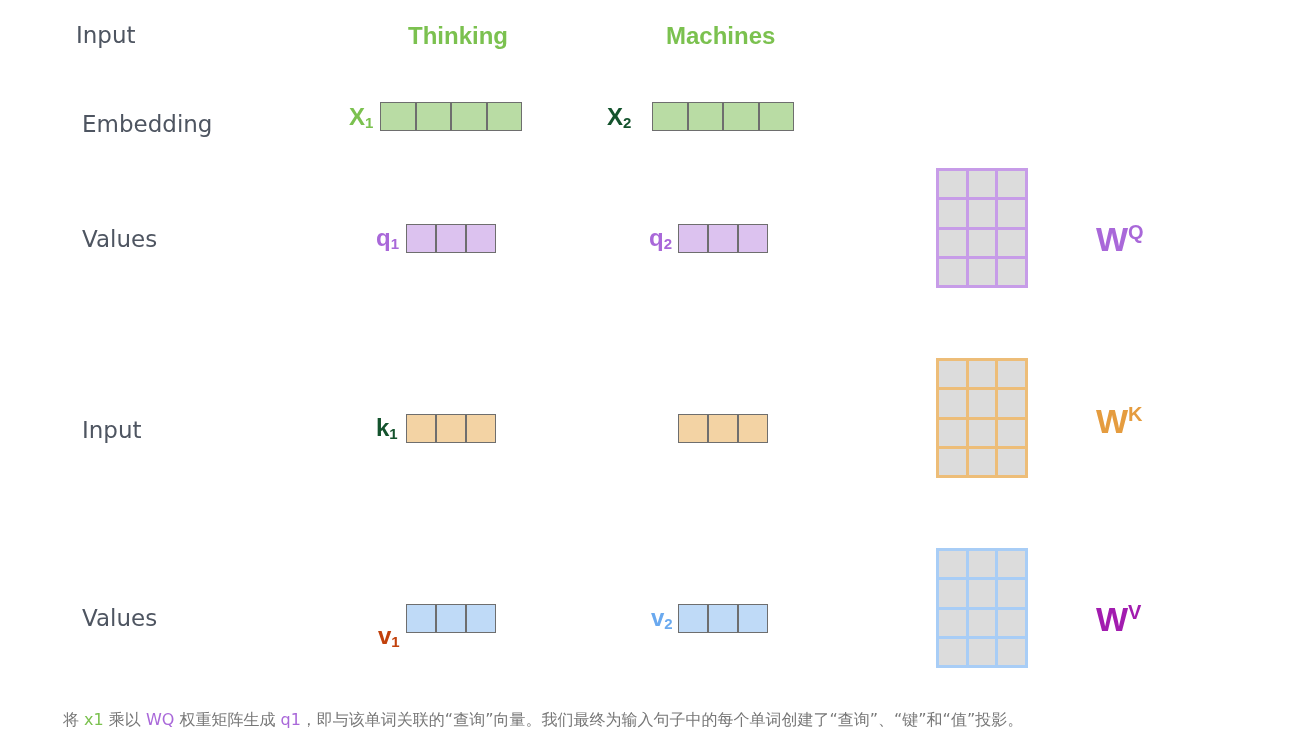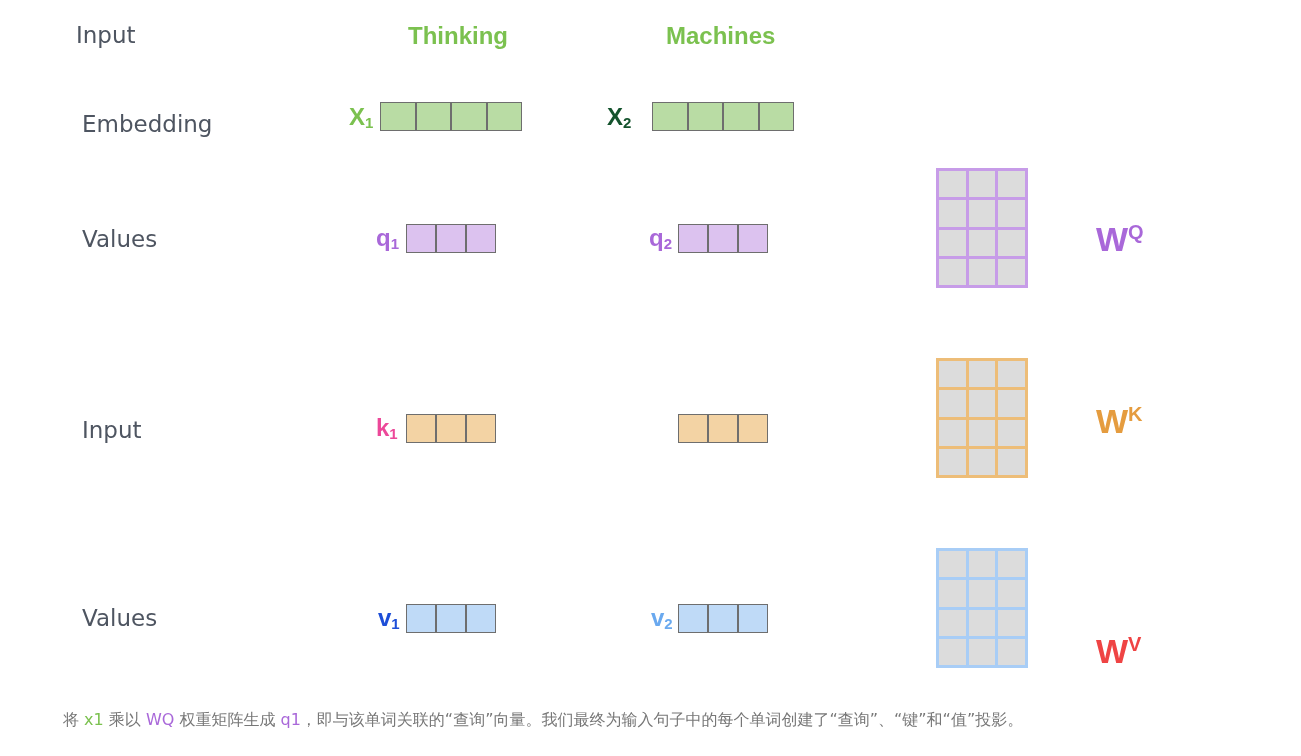--- a/index.html
+++ b/index.html
@@ -53,34 +53,34 @@
     <div class="cell"></div>
     <div class="cell"></div>
 </div>
 <div class="abs vlabel" style="left:649px;top:226px;color:#a968d9;"><span>q</span><sub>2</sub></div>
 <div class="abs vec" style="left:678px;top:224px;width:90px;background:#dcc2ef;">
   <div class="cell"></div>
     <div class="cell"></div>
     <div class="cell"></div>
 </div>
 
-<div class="abs vlabel" style="left:376px;top:416px;color:#ec4899;"><span>k</span><sub>1</sub></div>
+<div class="abs vlabel" style="left:376px;top:416px;color:#14532d;"><span>k</span><sub>1</sub></div>
 <div class="abs vec" style="left:406px;top:414px;width:90px;background:#f3d3a4;">
   <div class="cell"></div>
     <div class="cell"></div>
     <div class="cell"></div>
 </div>
 <div class="abs vlabel" style="left:685px;top:416px;color:#ec4899;"><span>k</span><sub>2</sub></div>
 <div class="abs vec" style="left:678px;top:414px;width:90px;background:#f3d3a4;">
   <div class="cell"></div>
     <div class="cell"></div>
     <div class="cell"></div>
 </div>
 
-<div class="abs vlabel" style="left:378px;top:606px;color:#1d4ed8;"><span>v</span><sub>1</sub></div>
+<div class="abs vlabel" style="left:378px;top:624px;color:#c2410c;"><span>v</span><sub>1</sub></div>
 <div class="abs vec" style="left:406px;top:604px;width:90px;background:#bfdaf7;">
   <div class="cell"></div>
     <div class="cell"></div>
     <div class="cell"></div>
 </div>
 <div class="abs vlabel" style="left:651px;top:606px;color:#6aa9ef;"><span>v</span><sub>2</sub></div>
 <div class="abs vec" style="left:678px;top:604px;width:90px;background:#bfdaf7;">
   <div class="cell"></div>
     <div class="cell"></div>
     <div class="cell"></div>
@@ -125,15 +125,15 @@
   <div class="mcell"></div>
     <div class="mcell"></div>
     <div class="mcell"></div>
   <div class="mcell"></div>
     <div class="mcell"></div>
     <div class="mcell"></div>
   <div class="mcell"></div>
     <div class="mcell"></div>
     <div class="mcell"></div>
 </div>
-<div class="abs wlabel" style="left:1096px;top:602px;color:#ef4444;margin-top:32px;"><span>W</span><sup>V</sup></div>
+<div class="abs wlabel" style="left:1096px;top:602px;color:#a21caf;"><span>W</span><sup>V</sup></div>
 
 <div class="abs caption" style="left:63px;top:710px;"><span>将 </span><span style="color:#7bc14f;">x1</span><span> 乘以 </span><span style="color:#a968d9;">WQ</span><span> 权重矩阵生成 </span><span style="color:#a968d9;">q1</span><span>，即与该单词关联的“查询”向量。我们最终为输入句子中的每个单词创建了“查询”、“键”和“值”投影。</span></div>
 
 </body></html>

